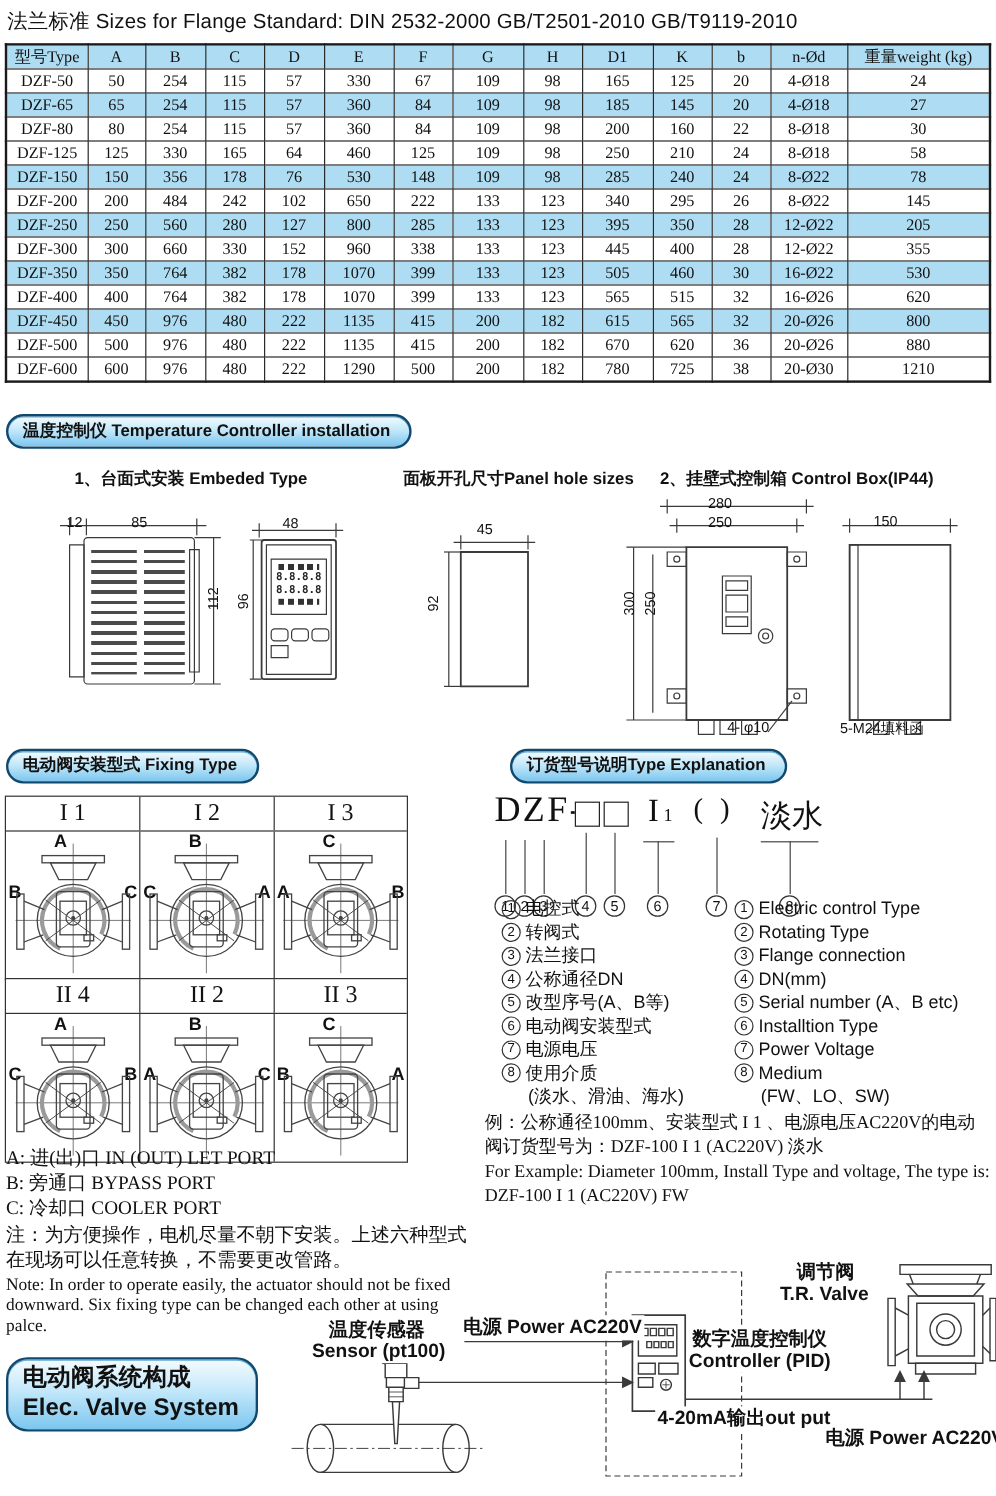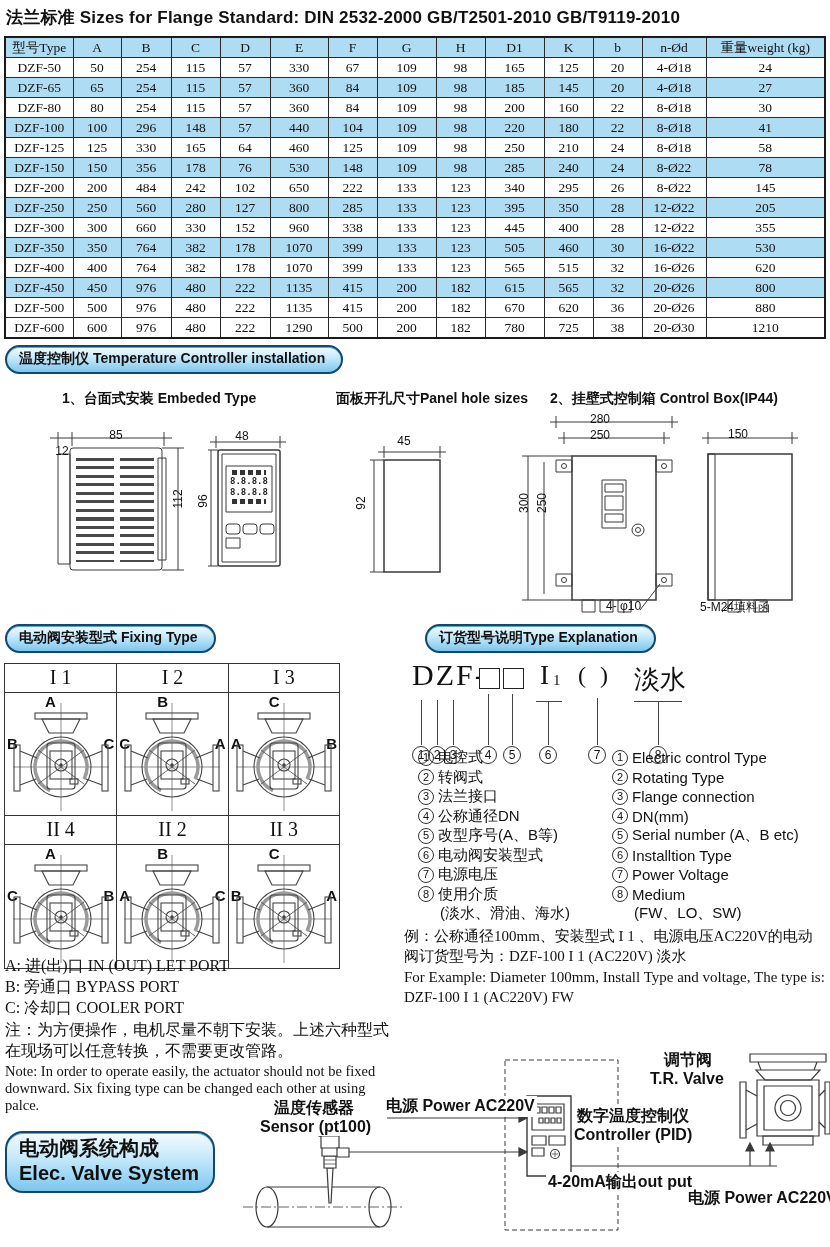--- a/index.html
+++ b/index.html
@@ -1,21 +1,21 @@
 <!DOCTYPE html>
 <html><head>
 <meta charset="utf-8">
 <style>
   html,body{margin:0;padding:0;background:#e8e8e8;}
   .page{position:relative;width:830px;height:1247px;background:#ffffff;margin:0 auto;
         font-family:"Liberation Sans","DejaVu Sans",sans-serif;color:#111;overflow:hidden;}
   .abs{position:absolute;}
 
   
-  .doc-title{left:6px;top:6px;width:820px;font-size:17px;font-weight:bold;letter-spacing:.2px;}
+  .doc-title{left:6px;top:6px;width:820px;font-size:17px;font-weight:normal;letter-spacing:.2px;}
 
   
   .flange{left:4px;top:36px;width:822px;border-collapse:collapse;table-layout:fixed;
           font-family:"Liberation Serif","DejaVu Serif",serif;font-size:13.5px;border:2px solid #1a1a1a;}
   .flange th,.flange td{border:1px solid #2a2a2a;text-align:center;padding:0;height:19px;overflow:hidden;white-space:nowrap;}
   .flange thead th{background:#aedcf2;font-weight:normal;}
   .flange tr.shaded td{background:#aedcf2;}
 
   
   .pill{position:absolute;border:2px solid #10486e;border-radius:15px;
@@ -160,36 +160,20 @@
           <td data-name="table-cell">360</td>
           <td data-name="table-cell">84</td>
           <td data-name="table-cell">109</td>
           <td data-name="table-cell">98</td>
           <td data-name="table-cell">200</td>
           <td data-name="table-cell">160</td>
           <td data-name="table-cell">22</td>
           <td data-name="table-cell">8-Ø18</td>
           <td data-name="table-cell">30</td>
         </tr>
-        <tr class="shaded" data-name="table-row">
-          <td data-name="table-cell">DZF-100</td>
-          <td data-name="table-cell">100</td>
-          <td data-name="table-cell">296</td>
-          <td data-name="table-cell">148</td>
-          <td data-name="table-cell">57</td>
-          <td data-name="table-cell">440</td>
-          <td data-name="table-cell">104</td>
-          <td data-name="table-cell">109</td>
-          <td data-name="table-cell">98</td>
-          <td data-name="table-cell">220</td>
-          <td data-name="table-cell">180</td>
-          <td data-name="table-cell">22</td>
-          <td data-name="table-cell">8-Ø18</td>
-          <td data-name="table-cell">41</td>
-        </tr>
         <tr data-name="table-row">
           <td data-name="table-cell">DZF-125</td>
           <td data-name="table-cell">125</td>
           <td data-name="table-cell">330</td>
           <td data-name="table-cell">165</td>
           <td data-name="table-cell">64</td>
           <td data-name="table-cell">460</td>
           <td data-name="table-cell">125</td>
           <td data-name="table-cell">109</td>
           <td data-name="table-cell">98</td>
@@ -362,21 +346,21 @@
       <rect x="10" y="30" width="12" height="110"></rect>
       <rect x="22" y="24" width="92" height="122" rx="3"></rect>
       <rect x="110" y="34" width="8" height="102"></rect>
       <line x1="130" y1="24" x2="130" y2="146"></line>
       <line x1="114" y1="24" x2="136" y2="24"></line>
         <line x1="114" y1="146" x2="136" y2="146"></line>
     </g>
   </svg>
   <div class="vent" style="left:76px;top:458px;width:38px;height:104px;" data-name="vent-slots-left"></div>
   <div class="vent" style="left:120px;top:458px;width:34px;height:104px;" data-name="vent-slots-right"></div>
-  <span class="dim" style="left:50px;top:428px;width:24px;margin-top:16px;" data-name="dim-side-offset">12</span>
+  <span class="dim" style="left:50px;top:428px;width:24px;" data-name="dim-side-offset">12</span>
   <span class="dim" style="left:92px;top:428px;width:48px;" data-name="dim-side-width">85</span>
   <span class="vdim" style="left:168px;top:492px;" data-name="dim-side-height">112</span>
 
   <svg class="draw" style="left:208px;top:432px;" width="80" height="140" viewBox="0 0 80 140" data-name="controller-front-drawing">
     <g stroke="#3a3a3a" fill="none" stroke-width="1">
       <line x1="8" y1="4" x2="8" y2="16"></line>
         <line x1="72" y1="4" x2="72" y2="16"></line>
       <line x1="2" y1="10" x2="78" y2="10"></line>
       <rect x="10" y="18" width="62" height="116" rx="2" stroke-width="1.5"></rect>
       <rect x="14" y="22" width="54" height="108"></rect>

